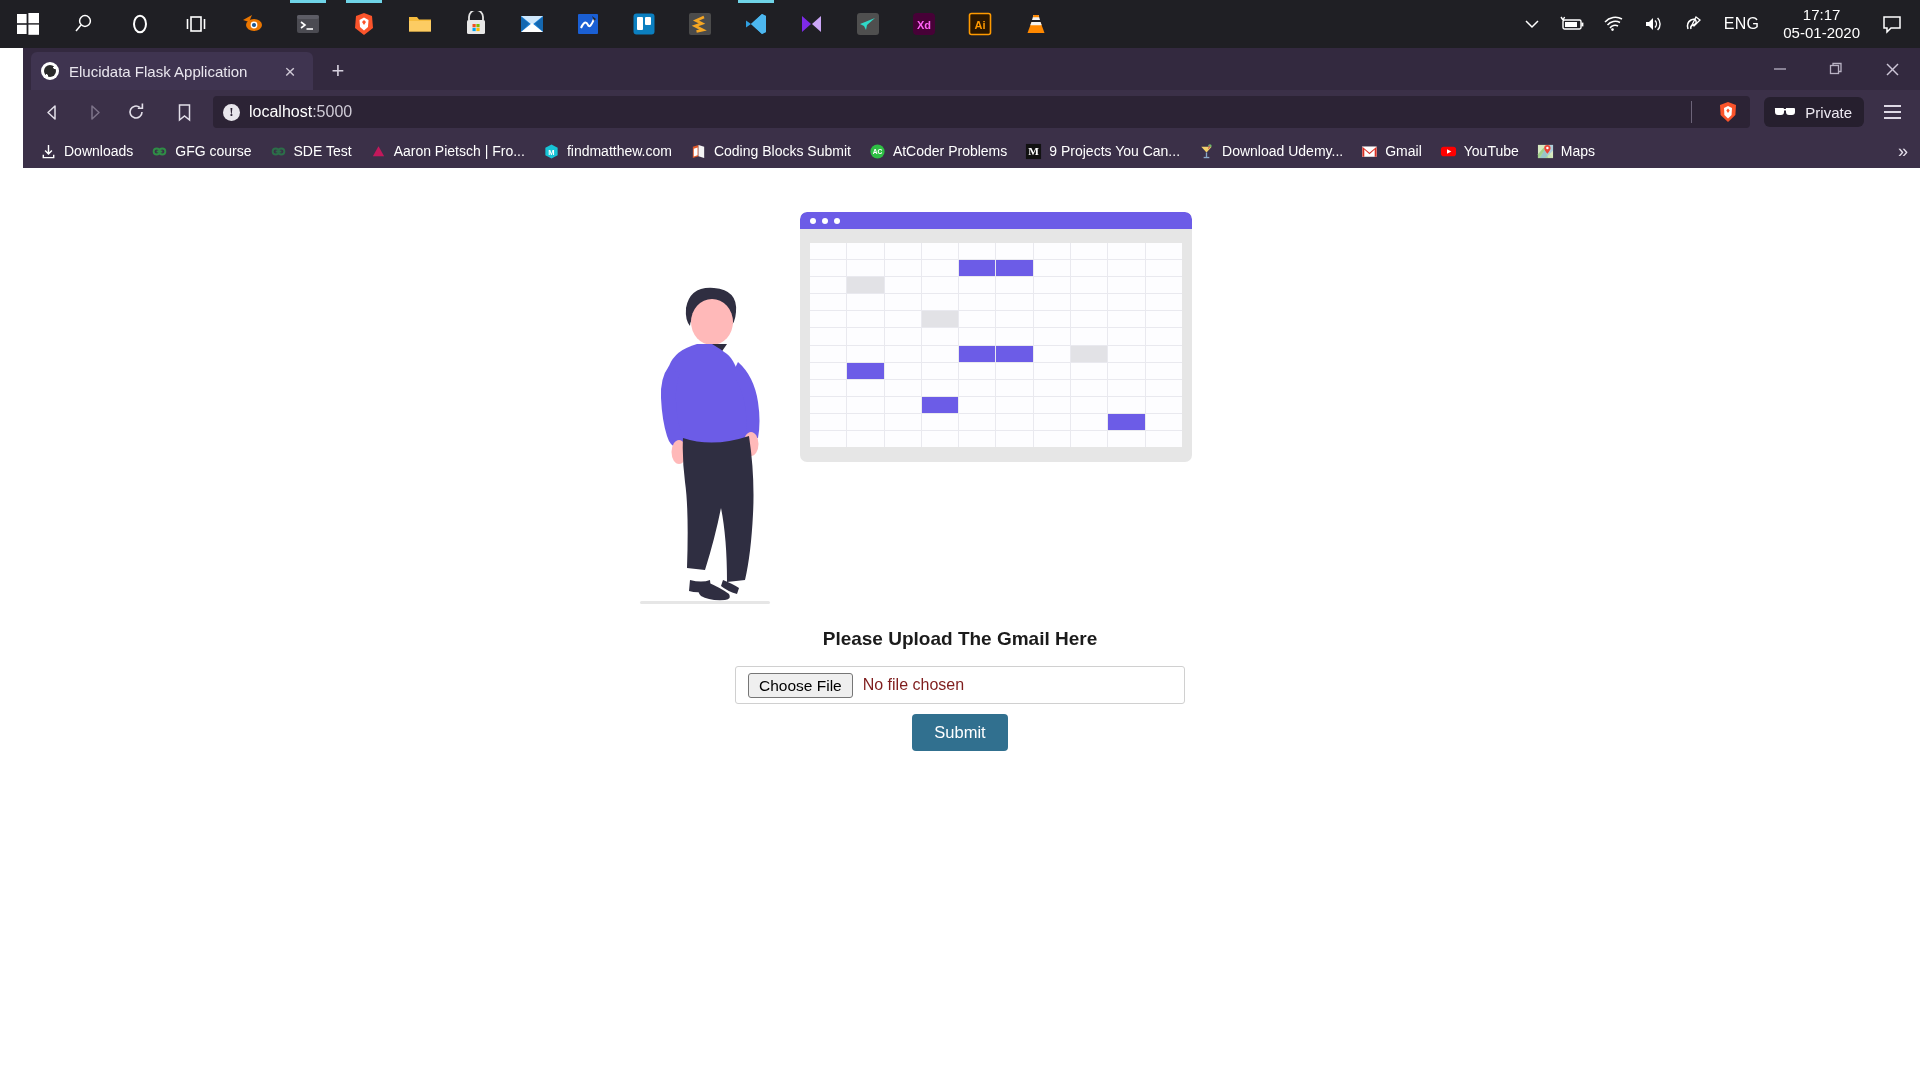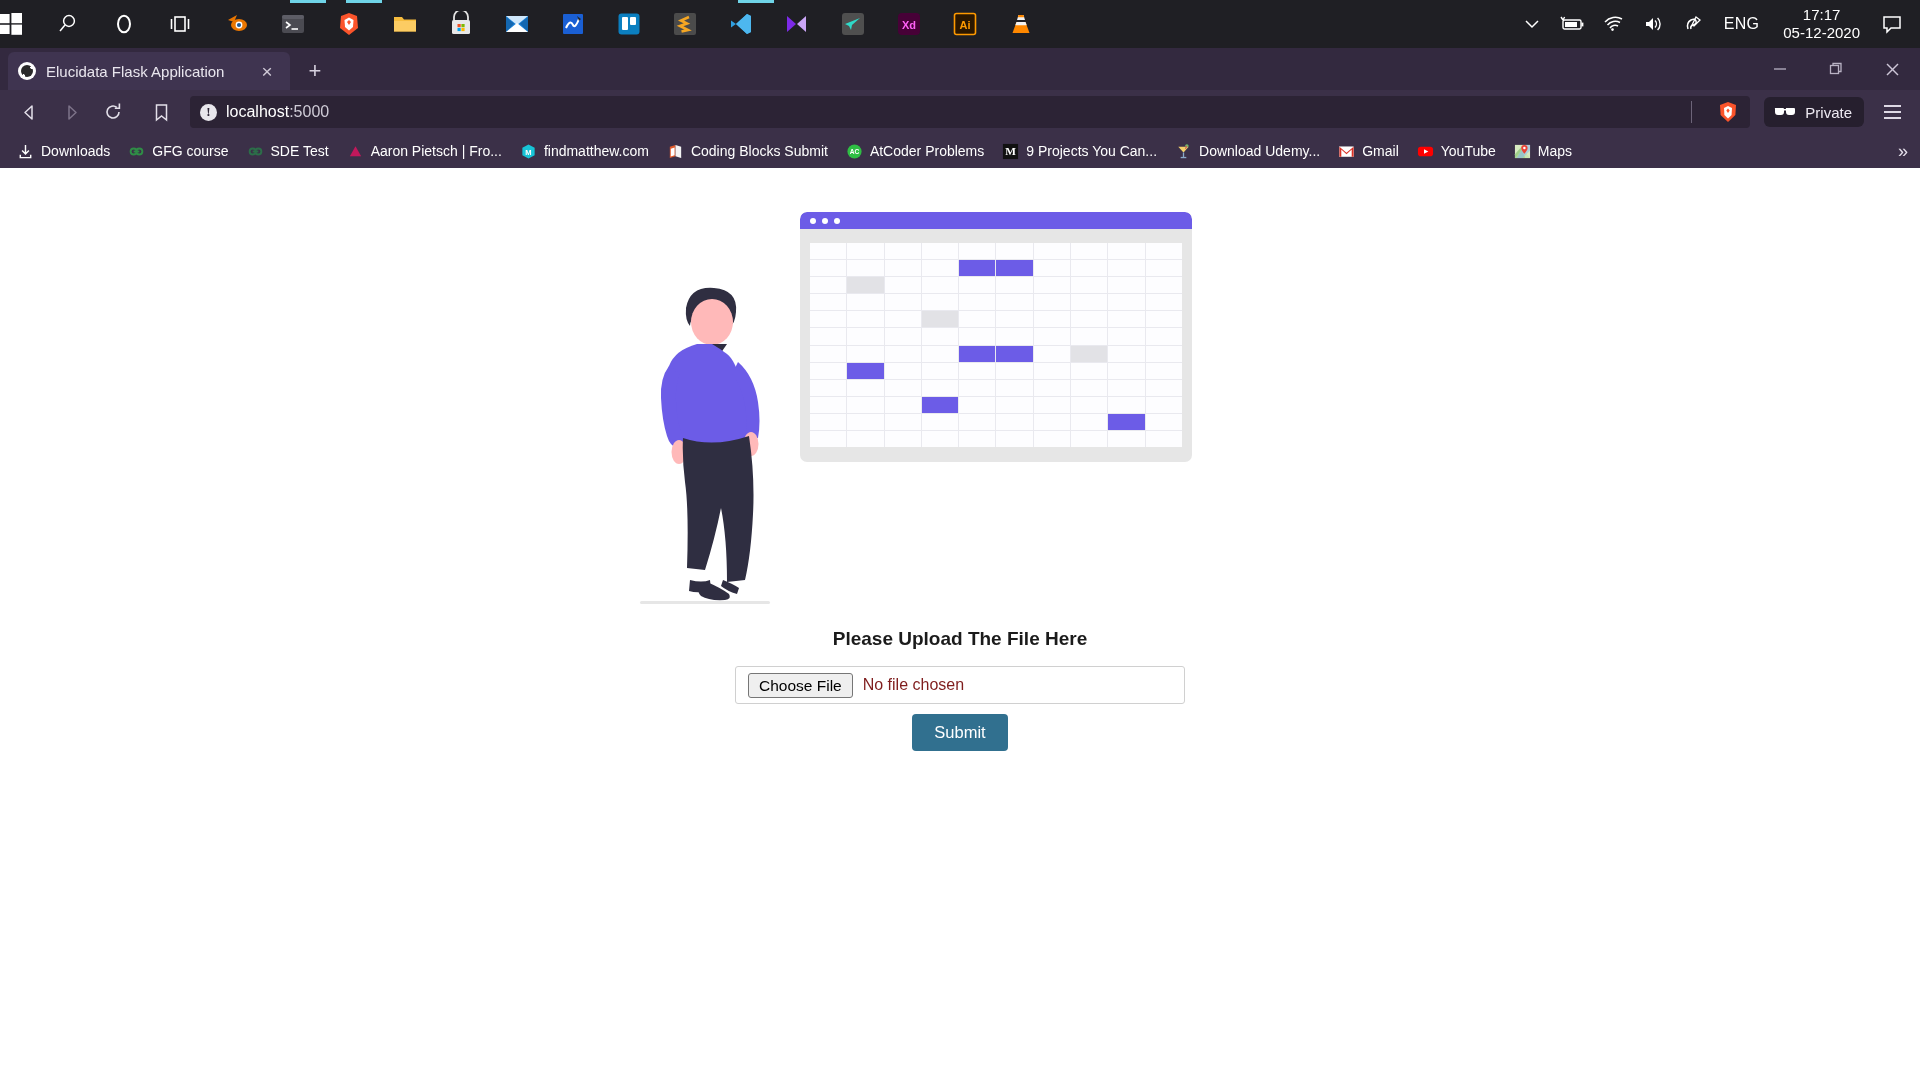--- a/index.html
+++ b/index.html
@@ -13,21 +13,21 @@
   
   #taskbar {
     position: absolute; top: 0; left: 0;
     width: 1920px; height: 48px;
     background: #1f1f24;
     display: flex; align-items: center;
   }
   .tb-icons { display: flex; align-items: center; height: 48px; }
   .tb-item {
     width: 56px; height: 48px;
-    display: flex; align-items: center; 
+    display: flex; align-items: center; justify-content: center;
     position: relative;
   }
   .tb-item.running::before {
     content: ""; position: absolute; top: 0; left: 10px; right: 10px;
     height: 3px; background: #6fd4e8;
   }
   .glyph { display: block; }
 
   .tray {
     margin-left: auto; display: flex; align-items: center; height: 48px;
@@ -38,21 +38,21 @@
     padding: 0 9px;
   }
   .tray-lang { font-size: 16px; letter-spacing: .3px; padding: 0 12px; }
   .tray-clock {
     display: flex; flex-direction: column; align-items: center;
     justify-content: center; line-height: 1.18; font-size: 15px;
     padding: 0 12px; height: 48px;
   }
 
   
-  #browser { position: absolute; top: 48px; left: 0; width: 1920px; height: 1032px; }
+  #browser { position: absolute; top: 48px; left: 0; width: 1920px; height: 1032px; padding-left: 23px; }
 
   
   #tabstrip {
     height: 42px; background: #33293f; position: relative;
     display: flex; align-items: flex-end;
   }
   #tab {
     margin-left: 8px; height: 38px; width: 282px;
     background: #3f3450; border-radius: 6px 6px 0 0;
     display: flex; align-items: center; padding: 0 10px; gap: 10px;
@@ -410,21 +410,21 @@
     </div>
     <div class="tray-item">
       <svg width="20" height="20" viewBox="0 0 20 20">
         <path d="M5 15 q-2 -6 3 -9 q4 -2 5 1 q1 3 -3 4 q-3 1 -2 4" fill="none" stroke="#ffffff" stroke-width="1.5"></path>
         <path d="M13 3 l4 3 -6 6 -2 -1 z" fill="none" stroke="#ffffff" stroke-width="1.3"></path>
       </svg>
     </div>
     <div class="tray-lang">ENG</div>
     <div class="tray-clock">
       <div>17:17</div>
-      <div>05-12-2020</div>
+      <div>05-01-2020</div>
     </div>
     <div class="tray-item">
       <svg width="22" height="20" viewBox="0 0 22 20">
         <path d="M3 3 h16 v11 h-9 l-4 4 v-4 h-3 z" fill="none" stroke="#ffffff" stroke-width="1.5"></path>
       </svg>
     </div>
   </div>
 </div>
 
 <div id="browser">
@@ -777,21 +777,21 @@
             <div></div>
             <div></div>
             <div></div>
             <div></div>
             <div></div>
           </div>
       </div>
     </div>
 
     <div id="form-wrap">
-      <div id="upload-label">Please Upload The File Here</div>
+      <div id="upload-label">Please Upload The Gmail Here</div>
 
       <div id="file-row">
         <span id="choose-file-btn">Choose File</span>
         <span id="file-status">No file chosen</span>
       </div>
 
       <button id="submit-btn">Submit</button>
     </div>
   </div>
 </div>

